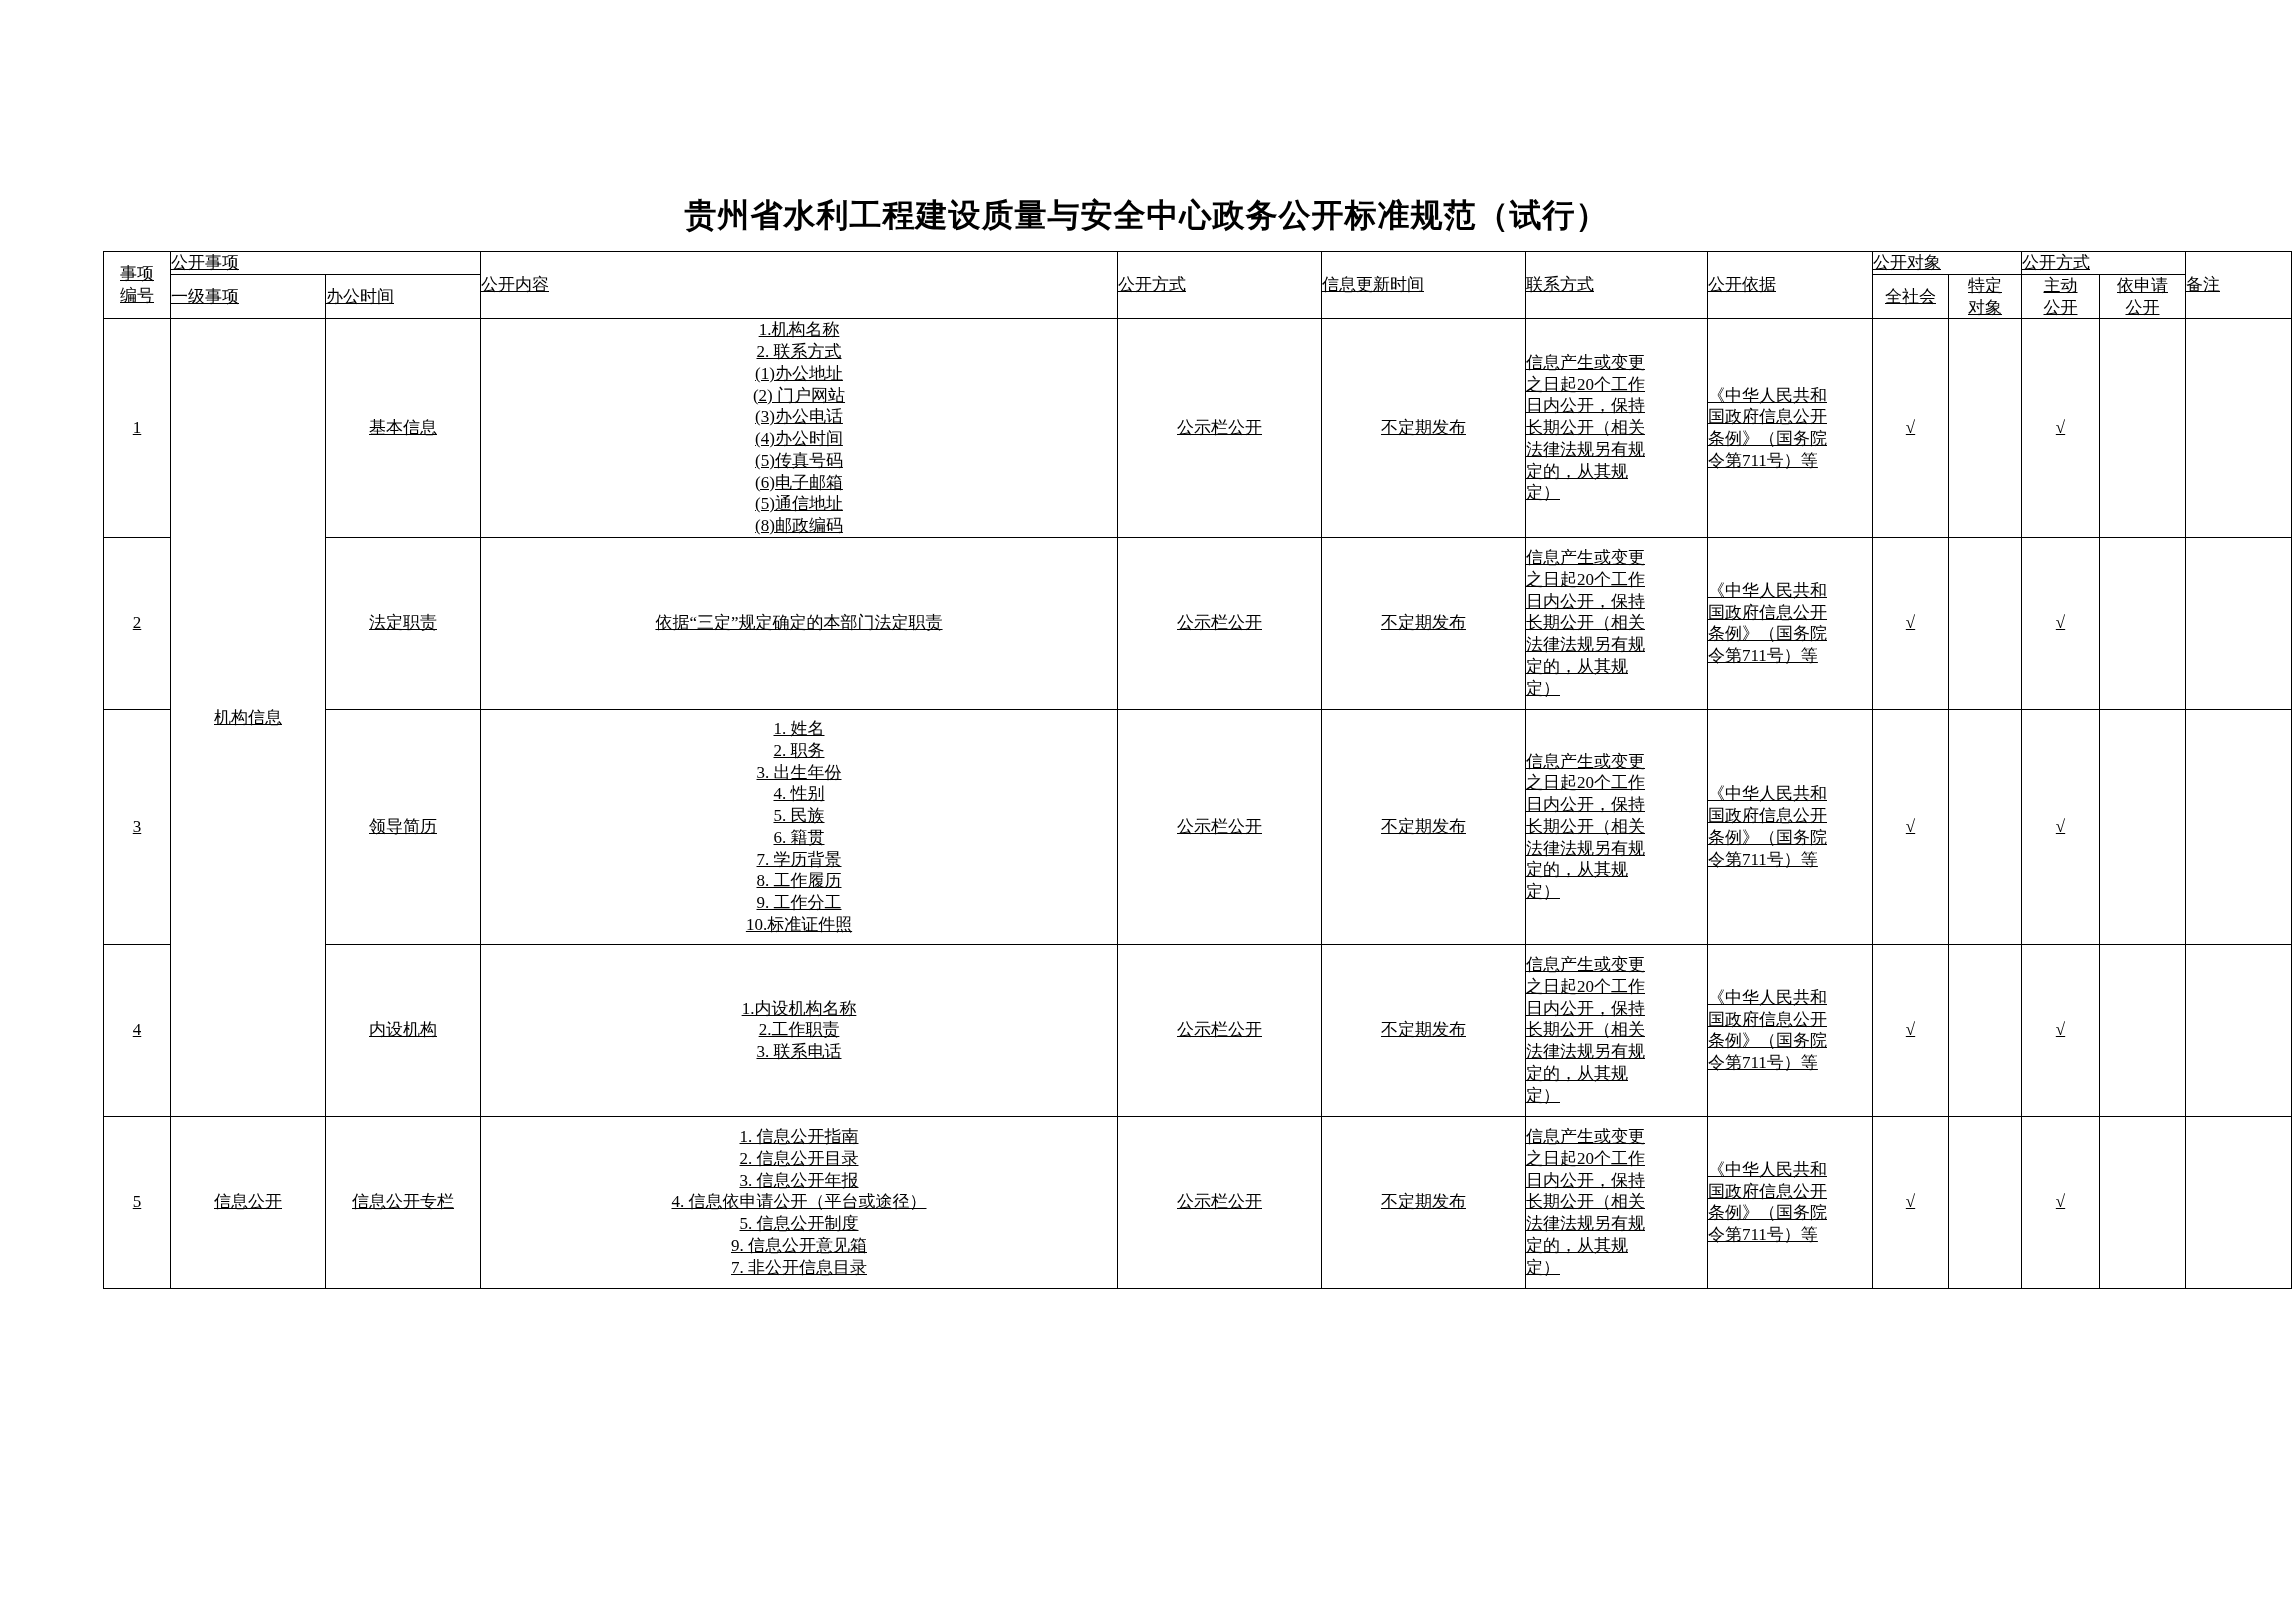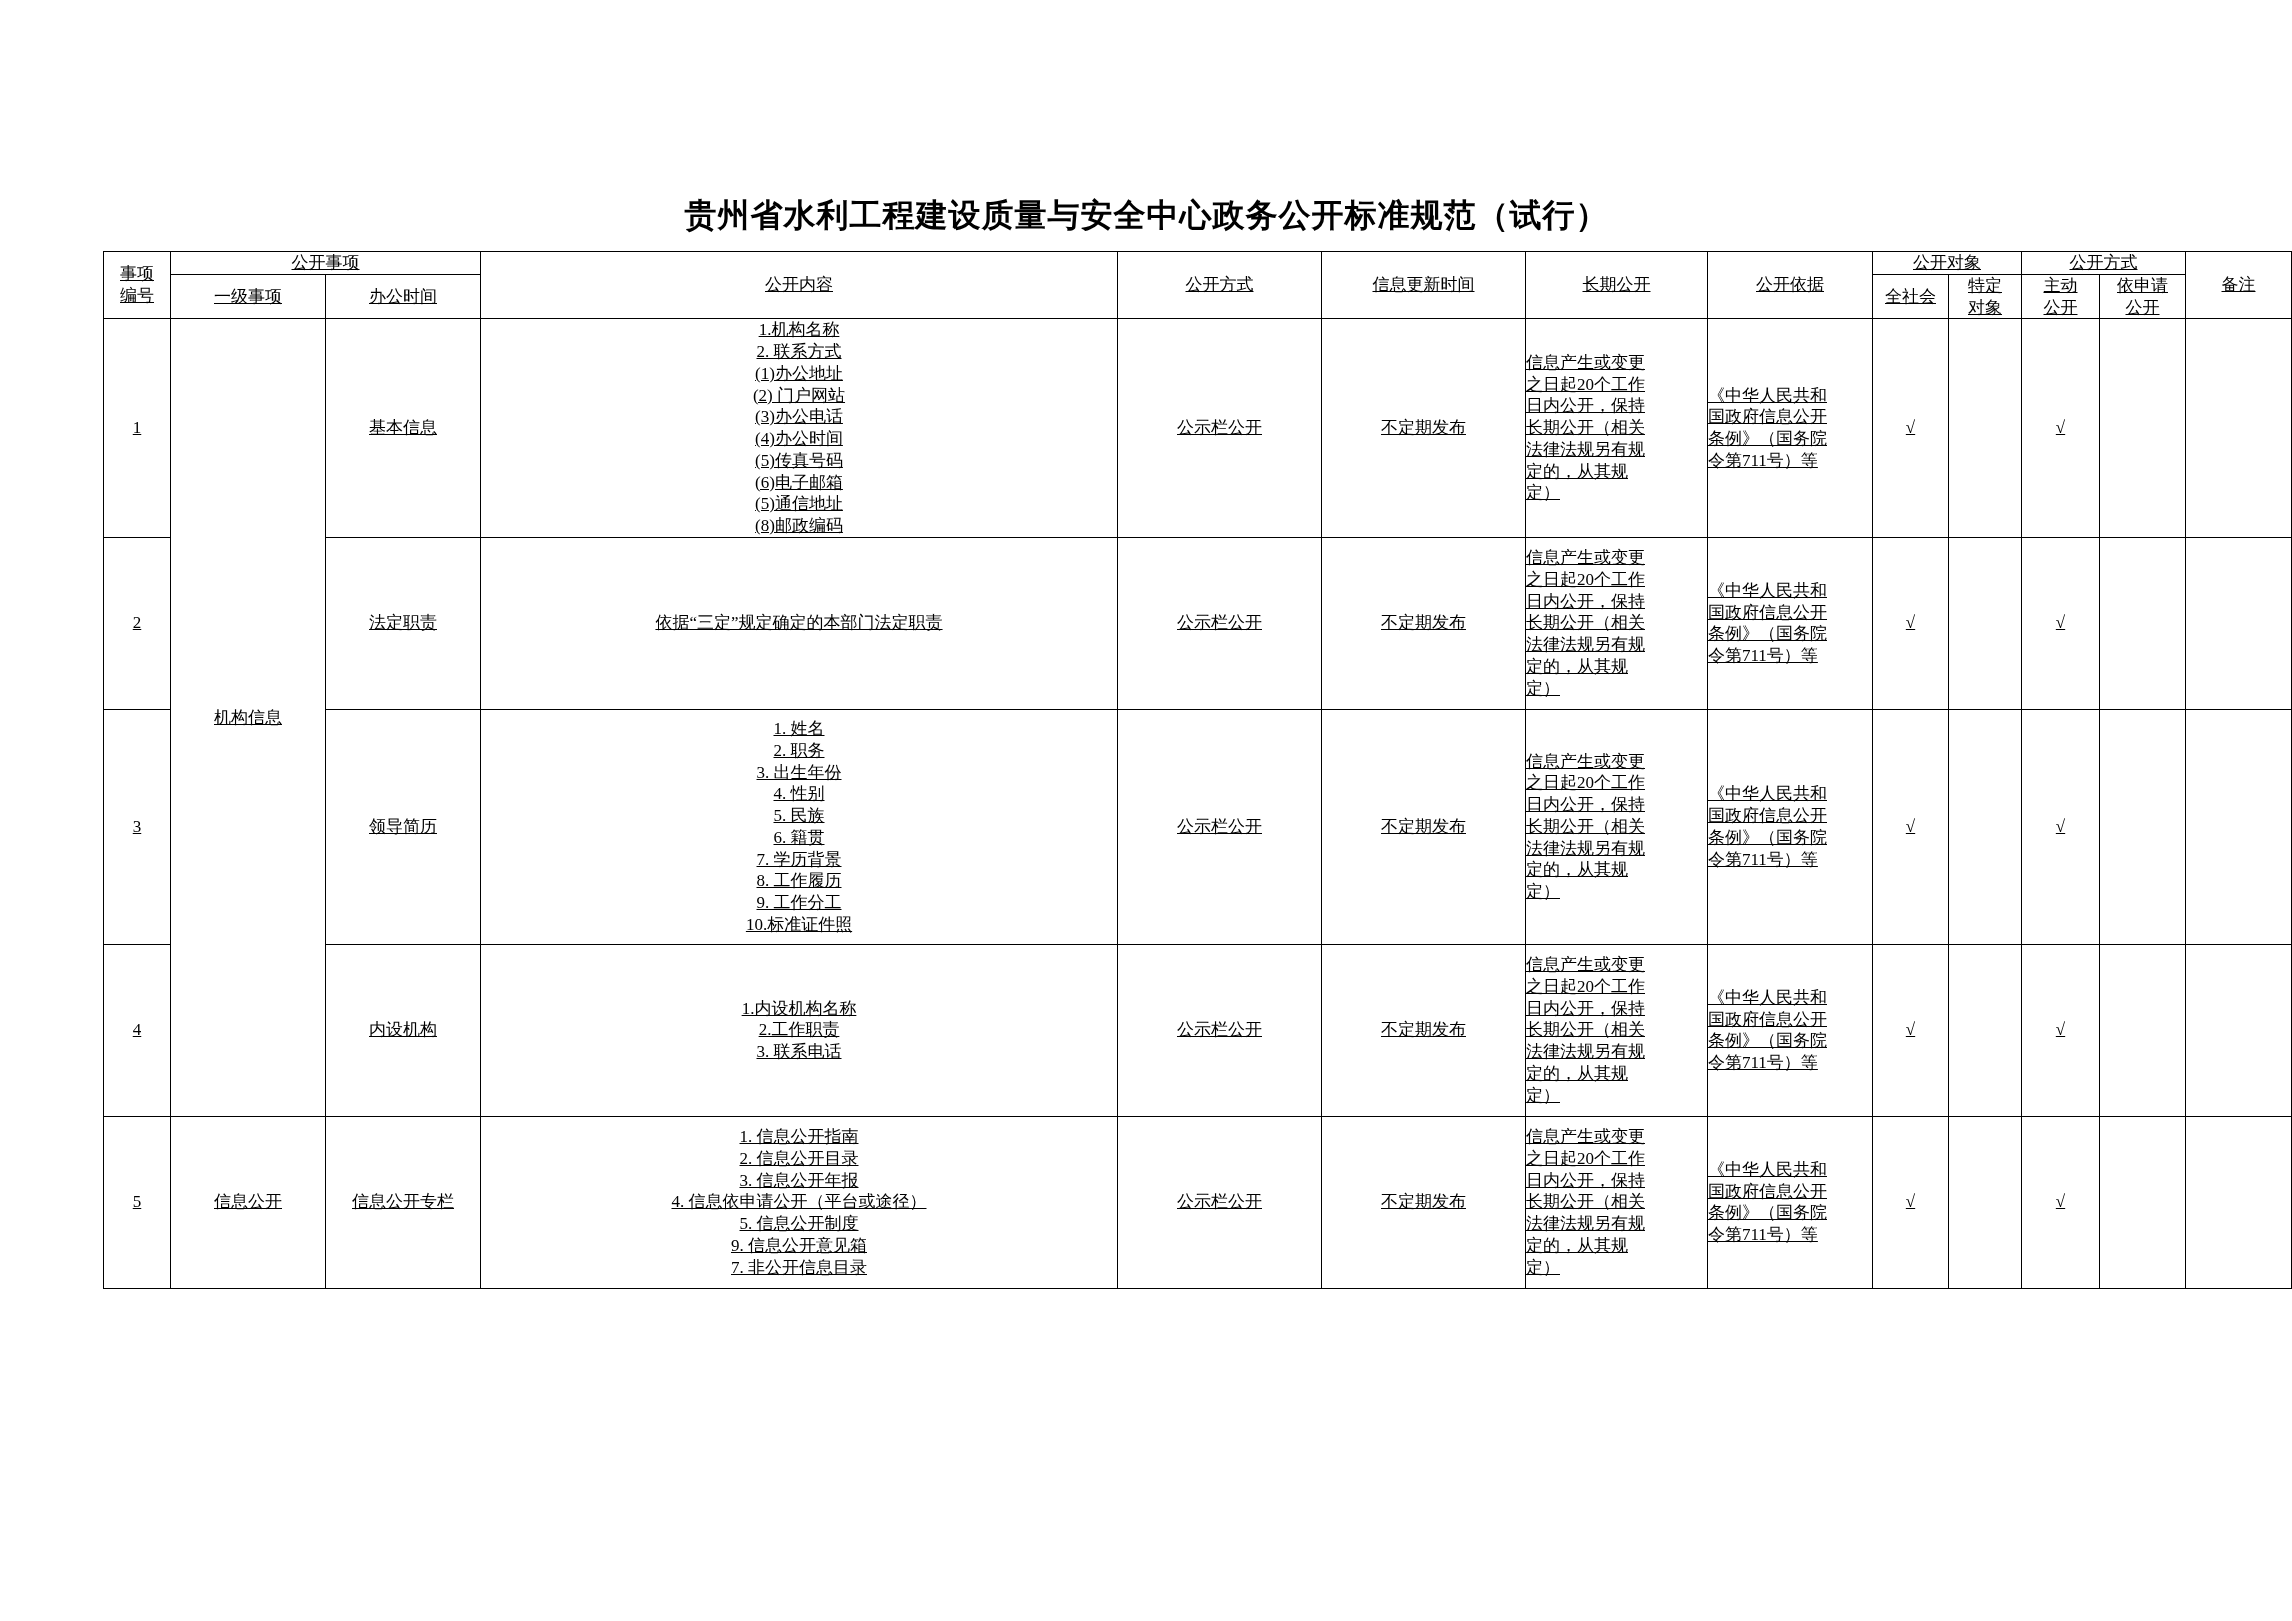--- a/index.html
+++ b/index.html
@@ -47,21 +47,20 @@
   }
   table.main td, table.main th {
     border: 1px solid #000000;
     padding: 0;
     vertical-align: middle;
     font-weight: normal;
     font-size: 17px;
     line-height: 1.28;
   }
   .hdr {
-    text-align: center;
     font-size: 18.6px;
     padding: 4.9px 2px;
     font-family: "Liberation Serif", "DejaVu Serif", serif;
   }
   .hdr-narrow {
     text-align: center;
     font-size: 17.6px;
     padding: 3.9px 1px;
   }
   .cell-center {
@@ -136,21 +135,21 @@
       <thead>
         <tr>
           <td class="hdr two-line" rowspan="2">
             <div>事项</div>
             <div>编号</div>
           </td>
           <td class="hdr" colspan="2">公开事项</td>
           <td class="hdr" rowspan="2">公开内容</td>
           <td class="hdr" rowspan="2">公开方式</td>
           <td class="hdr" rowspan="2">信息更新时间</td>
-          <td class="hdr" rowspan="2">长期公开</td>
+          <td class="hdr" rowspan="2">联系方式</td>
           <td class="hdr" rowspan="2">公开依据</td>
           <td class="hdr" colspan="2">公开对象</td>
           <td class="hdr" colspan="2">公开方式</td>
           <td class="hdr" rowspan="2">备注</td>
         </tr>
         <tr>
           <td class="hdr">一级事项</td>
           <td class="hdr">办公时间</td>
           <td class="hdr-narrow">全社会</td>
           <td class="hdr-narrow">

